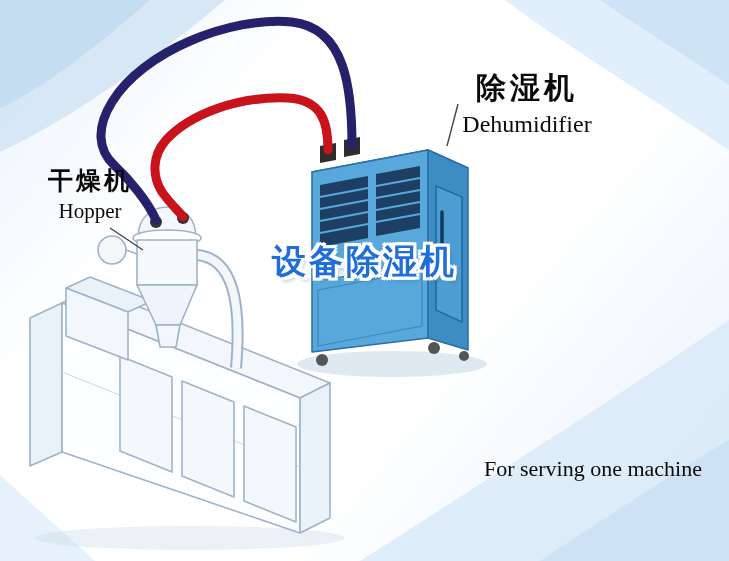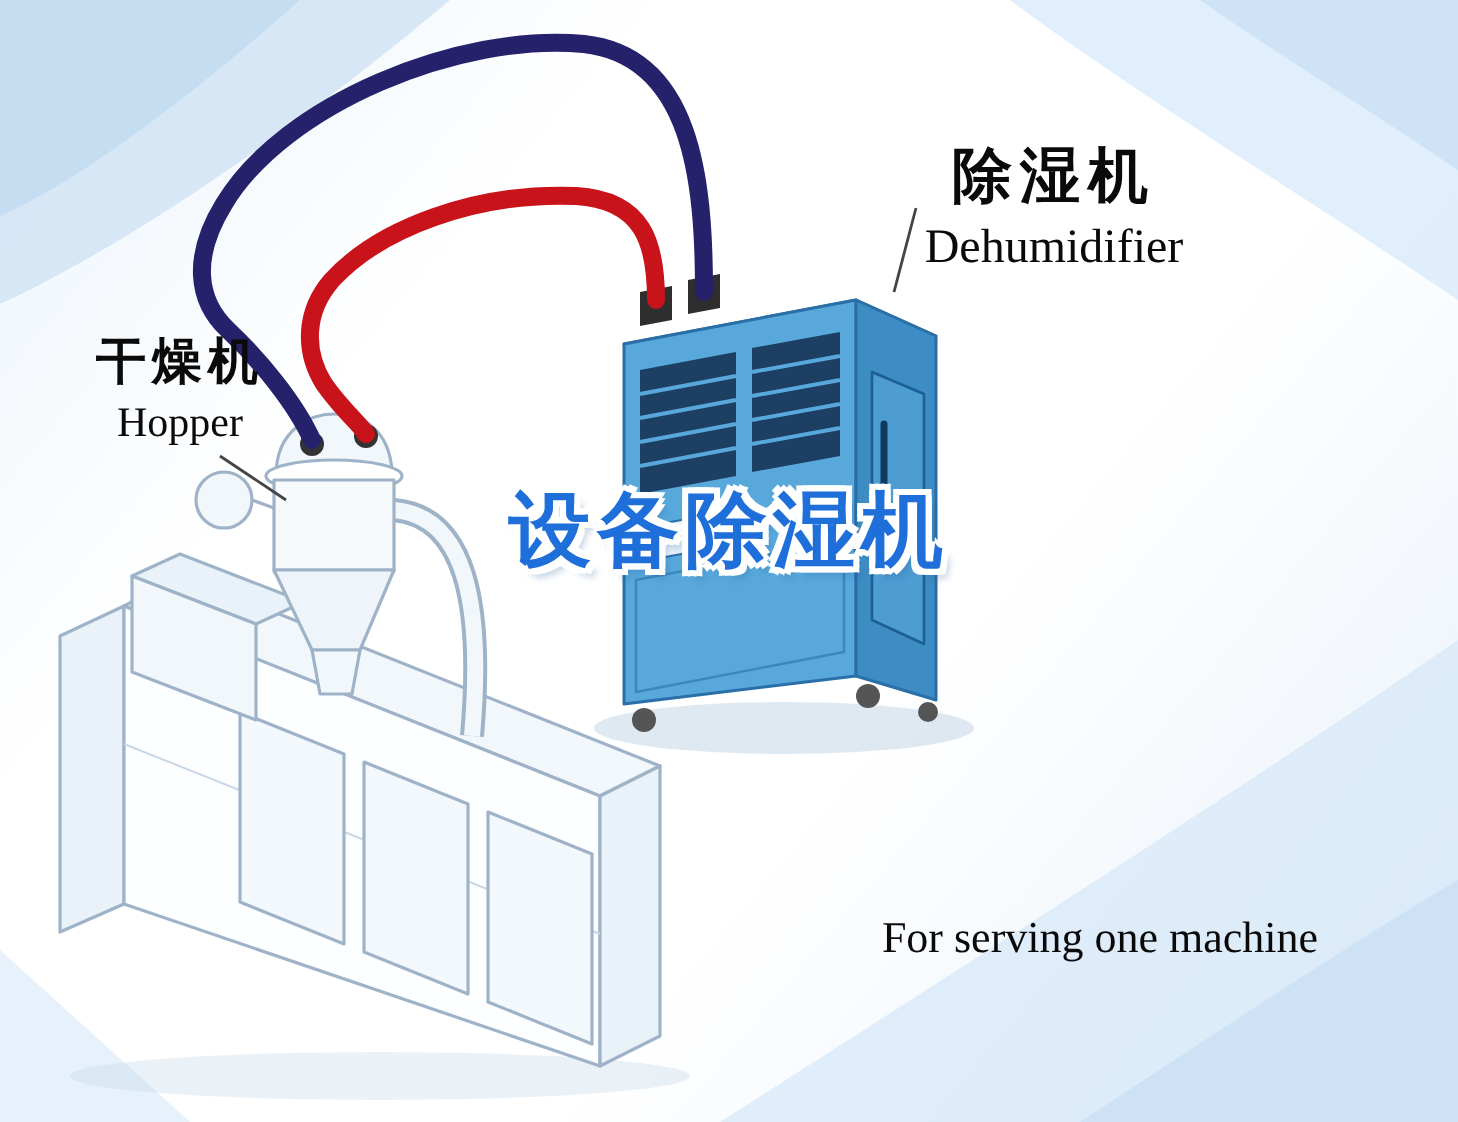--- a/index.html
+++ b/index.html
@@ -29,31 +29,31 @@
   .hopper-label .en { font-size: 21px; margin-top: 2px; }
 
   .main-title {
     position: absolute; left: 0; right: 0; top: 240px;
     text-align: center;
     color: var(--title-blue, #1e6fd9);
     font-weight: 700;
     line-height: 1.25;
   }
   .main-title .t1 { font-size: 41px; letter-spacing: 1px; }
-  .main-title .t2 { font-size: 41px; letter-spacing: 3px; }
+  .main-title .t2 { font-size: 34px; letter-spacing: 3px; }
   .outline {
     text-shadow:
       -3px -3px 0 #fff, 3px -3px 0 #fff, -3px 3px 0 #fff, 3px 3px 0 #fff,
       -3px 0 0 #fff, 3px 0 0 #fff, 0 -3px 0 #fff, 0 3px 0 #fff,
       4px 5px 3px rgba(40, 90, 160, 0.25);
   }
 
   .footer-label { left: 398px; top: 450px; width: 304px; }
   .footer-label .cn { font-size: 29px; letter-spacing: 2px; }
-  .footer-label .en { font-size: 22px; margin-top: 6px; }
+  .footer-label .en { font-size: 22px; margin-top: 6px; text-align: right; }
 </style>
 </head>
 <body>
 
 <div class="stage">
 
   <svg class="scene" viewBox="0 0 729 561">
 
     <g>
       <path d="M0,0 L225,0 C160,55 70,120 0,152 Z" style="fill:var(--swoosh,#cfe2f4)" opacity="0.8"></path>

